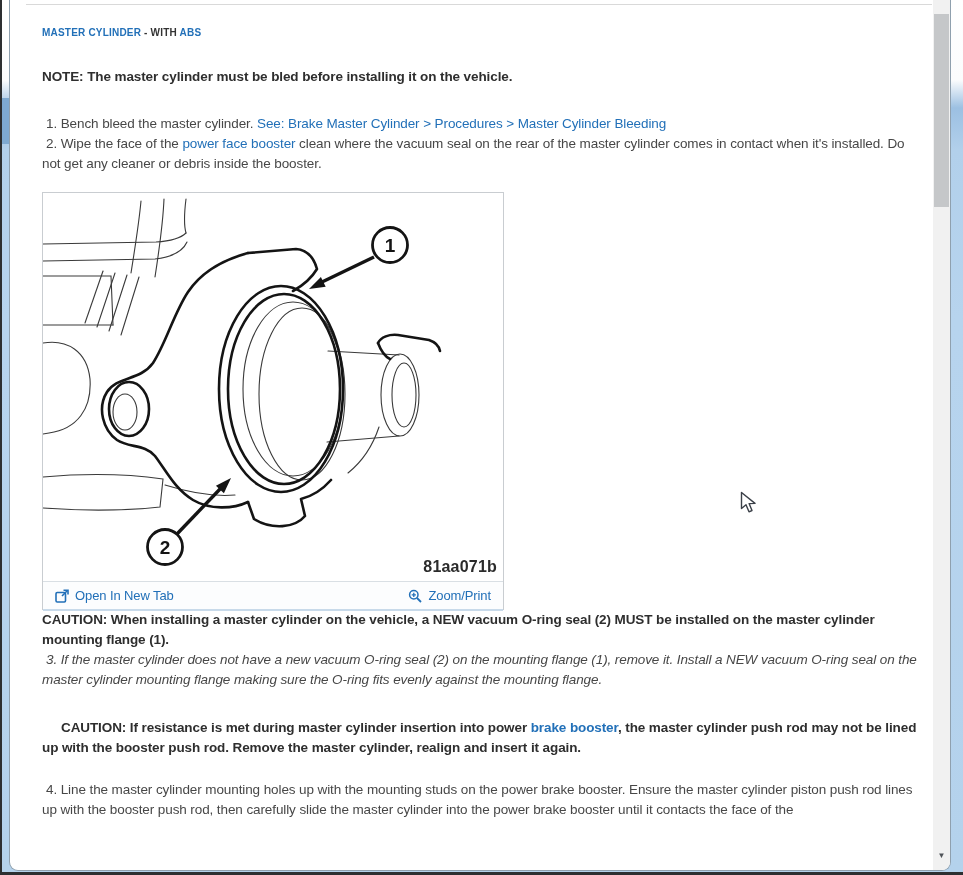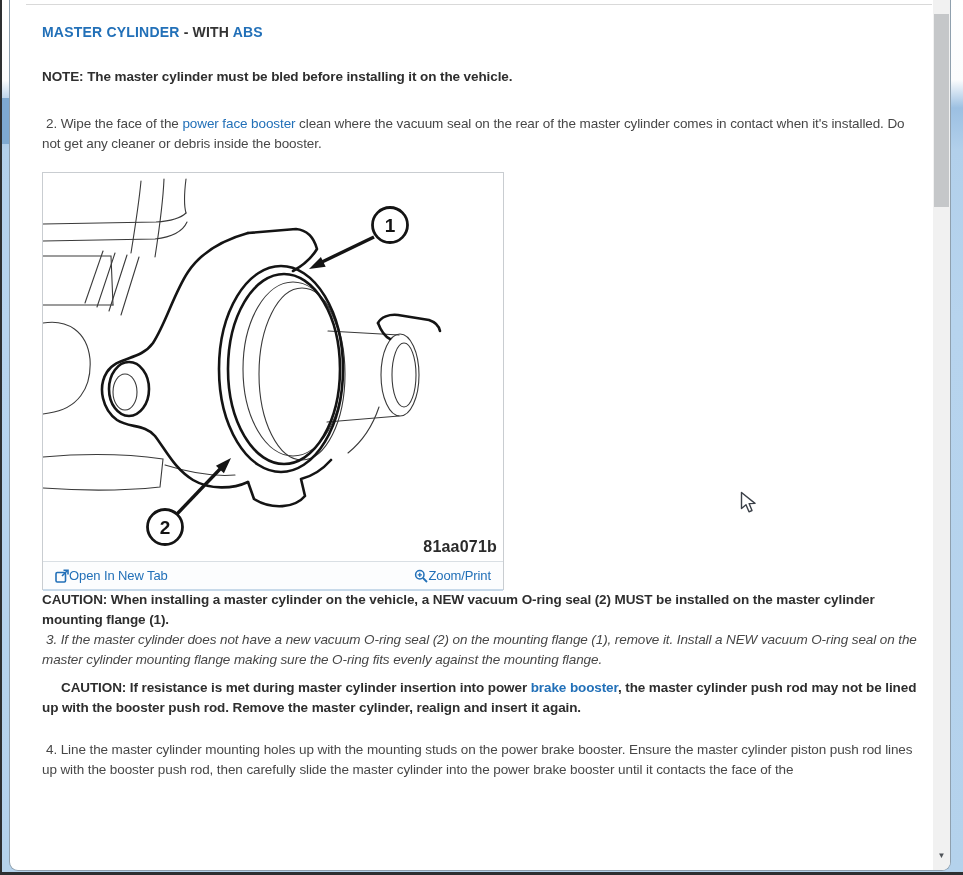--- a/index.html
+++ b/index.html
@@ -15,43 +15,43 @@
   .panel{
     position:absolute;left:9px;top:0;right:12px;bottom:4px;background:#ffffff;
     border:1px solid #8fa0ae;border-top:none;border-radius:0 0 9px 9px;overflow:hidden;
   }
   .topline{position:absolute;top:4px;left:16px;right:18px;height:1px;background:#d9d9d9;}
   .doc{
     position:absolute;top:0;left:0;right:17px;bottom:0;overflow:hidden;
     padding:25px 14px 0 32px;
     font-size:13.5px;line-height:20px;color:#474747;letter-spacing:-0.1px;
   }
-  h1.title{font-size:14px;line-height:15px;margin:0 0 27px 0;font-weight:bold;color:#333;letter-spacing:0.2px;}
+  h1.title{font-size:10px;line-height:15px;margin:0 0 27px 0;font-weight:bold;color:#333;letter-spacing:0.2px;}
   a{color:#2270b8;text-decoration:none;cursor:pointer;}
   h1.title a{color:#2270b8;}
   p{margin:0;}
   .note,.caution{font-weight:bold;color:#2e2e2e;}
   .note{margin:0 0 27px 0;}
   .step{text-indent:4px;}
   .caution1{}
   .step3{font-style:italic;}
-  .caution2{margin-top:8px;text-indent:19px;}
+  .caution2{margin-top:28px;text-indent:19px;}
   .step4{margin-top:22px;}
   .caution a{font-weight:bold;}
   
   .figure{margin-top:18px;width:460px;border:1px solid #c9cdd1;background:#fff;}
   .fig-img{position:relative;width:460px;height:388px;background:#fff;}
   .fig-img svg{display:block;}
   .fig-code{position:absolute;right:6px;bottom:4px;font-size:16px;font-weight:bold;color:#2b2b2b;letter-spacing:0.2px;}
   .fig-bar{
     height:27px;border-top:1px solid #d9dfe4;background:#fcfdfe;
     display:flex;justify-content:space-between;align-items:center;padding:0 12px;
     box-shadow:0 2px 0 #c8daea;
   }
-  .fig-link{display:flex;align-items:center;gap:0;font-size:13px;color:#2270b8;}
+  .fig-link{display:flex;align-items:center;gap:6px;font-size:13px;color:#2270b8;}
   .fig-link svg{flex:0 0 auto;}
   
   .scrollbar{position:absolute;top:0;right:0;bottom:0;width:17px;background:#f1f1f1;}
   .sb-thumb{position:absolute;left:1px;right:1px;top:14px;height:193px;background:#c5c7c9;}
   .sb-arrow{position:absolute;bottom:10px;left:0;width:100%;text-align:center;font-size:8px;color:#4e5358;line-height:8px;}
   .cursor{position:absolute;left:740px;top:491px;pointer-events:none;}
 </style>
 </head>
 <body>
 
@@ -61,20 +61,21 @@
   <div class="left-chunk"></div>
 
   <div class="panel">
     <div class="topline"></div>
 
     <div class="doc">
       <h1 class="title"><a>MASTER CYLINDER</a><span> - WITH </span><a>ABS</a></h1>
 
       <p class="note">NOTE: The master cylinder must be bled before installing it on the vehicle.</p>
 
+      <p class="step"><span>1. Bench bleed the master cylinder. </span><a>See: Brake Master Cylinder &gt; Procedures &gt; Master Cylinder Bleeding</a></p>
 
       <p class="step"><span>2. Wipe the face of the </span><a>power face booster</a><span> clean where the vacuum seal on the rear of the master cylinder comes in contact when it's installed. Do not get any cleaner or debris inside the booster.</span></p>
 
       <div class="figure">
         <div class="fig-img">
           <svg width="460" height="388" viewBox="0 0 460 388">
 
             <g fill="none" stroke="#3a3a3a" stroke-width="1.1" stroke-linecap="round">
               <path d="M0,51 L113,49 C128,48 138,45 143,40"></path>
               <path d="M0,68 L112,66 C130,64 140,58 144,49"></path>

